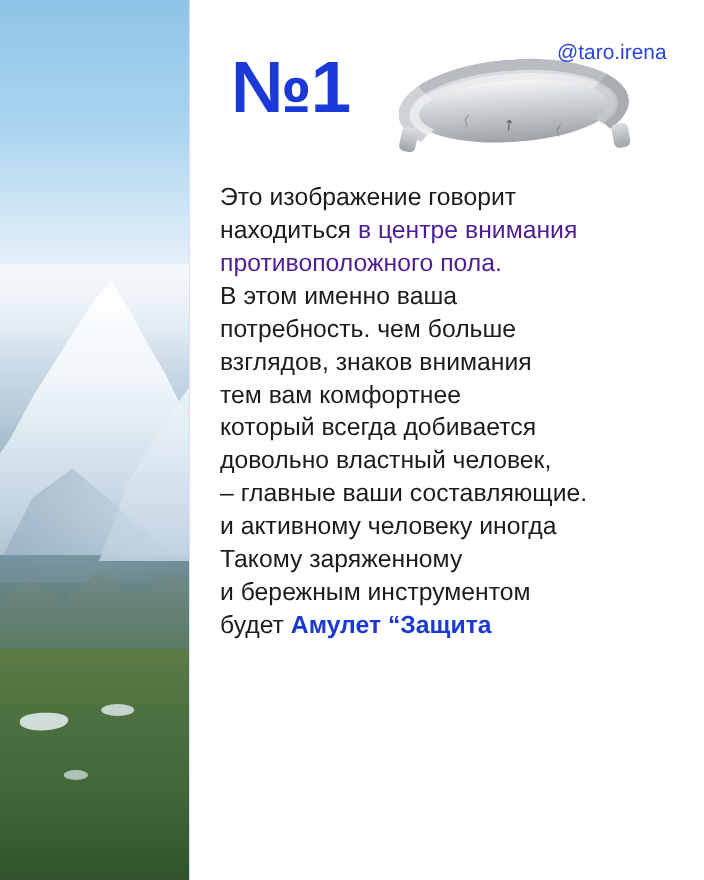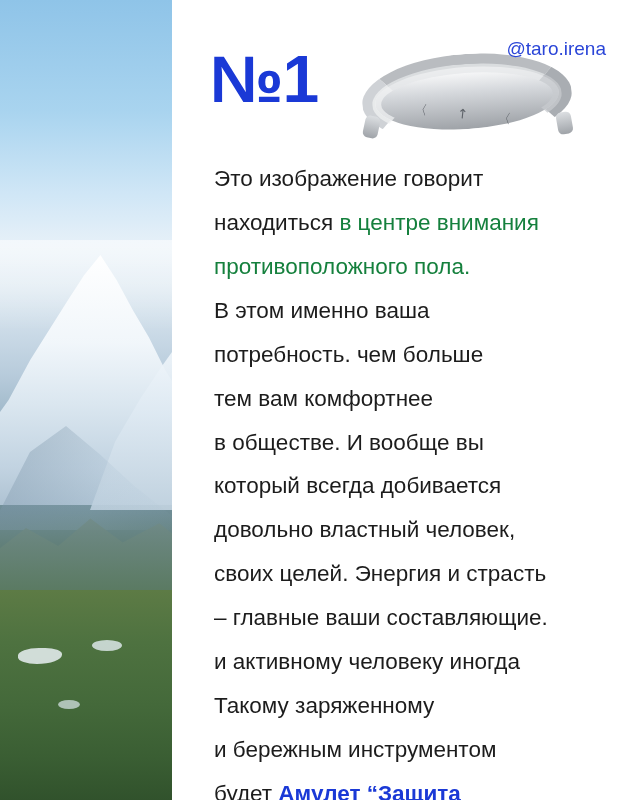--- a/index.html
+++ b/index.html
@@ -241,22 +241,22 @@
   }
 
   
   .body-text {
     margin-top: 16px;
     font-size: 22.5px;
     line-height: 1.33;
     color: #1c1c1c;
     font-family: "Liberation Sans", sans-serif;
   }
-  .body-text p { margin: 14px; }
-  .hl-blue { color: #15803d; }
+  .body-text p { margin: 0; }
+  .hl-blue { color: #4c1d95; }
   .bold-blue { color: #1a39d6; font-weight: bold; }
 </style>
 </head>
 <body>
 
 <div class="card">
 
   <div class="photo-col">
     <div class="photo"></div>
     <div class="haze"></div>
@@ -289,25 +289,24 @@
 
       <div class="handle">@taro.irena</div>
     </div>
 
     <div class="body-text">
       <p>Это изображение говорит</p>
       <p><span>находиться </span><span class="hl-blue">в центре внимания</span></p>
       <p class="hl-blue">противоположного пола.</p>
       <p>В этом именно ваша</p>
       <p>потребность. чем больше</p>
+      <p>взглядов, знаков внимания</p>
       <p>тем вам комфортнее</p>
-      <p>в обществе. И вообще вы</p>
       <p>который всегда добивается</p>
       <p>довольно властный человек,</p>
-      <p>своих целей. Энергия и страсть</p>
       <p>– главные ваши составляющие.</p>
       <p>и активному человеку иногда</p>
       <p>Такому заряженному</p>
       <p>и бережным инструментом</p>
       <p><span>будет </span><span class="bold-blue">Амулет “Защита</span></p>
     </div>
 
   </div>
 </div>
 

